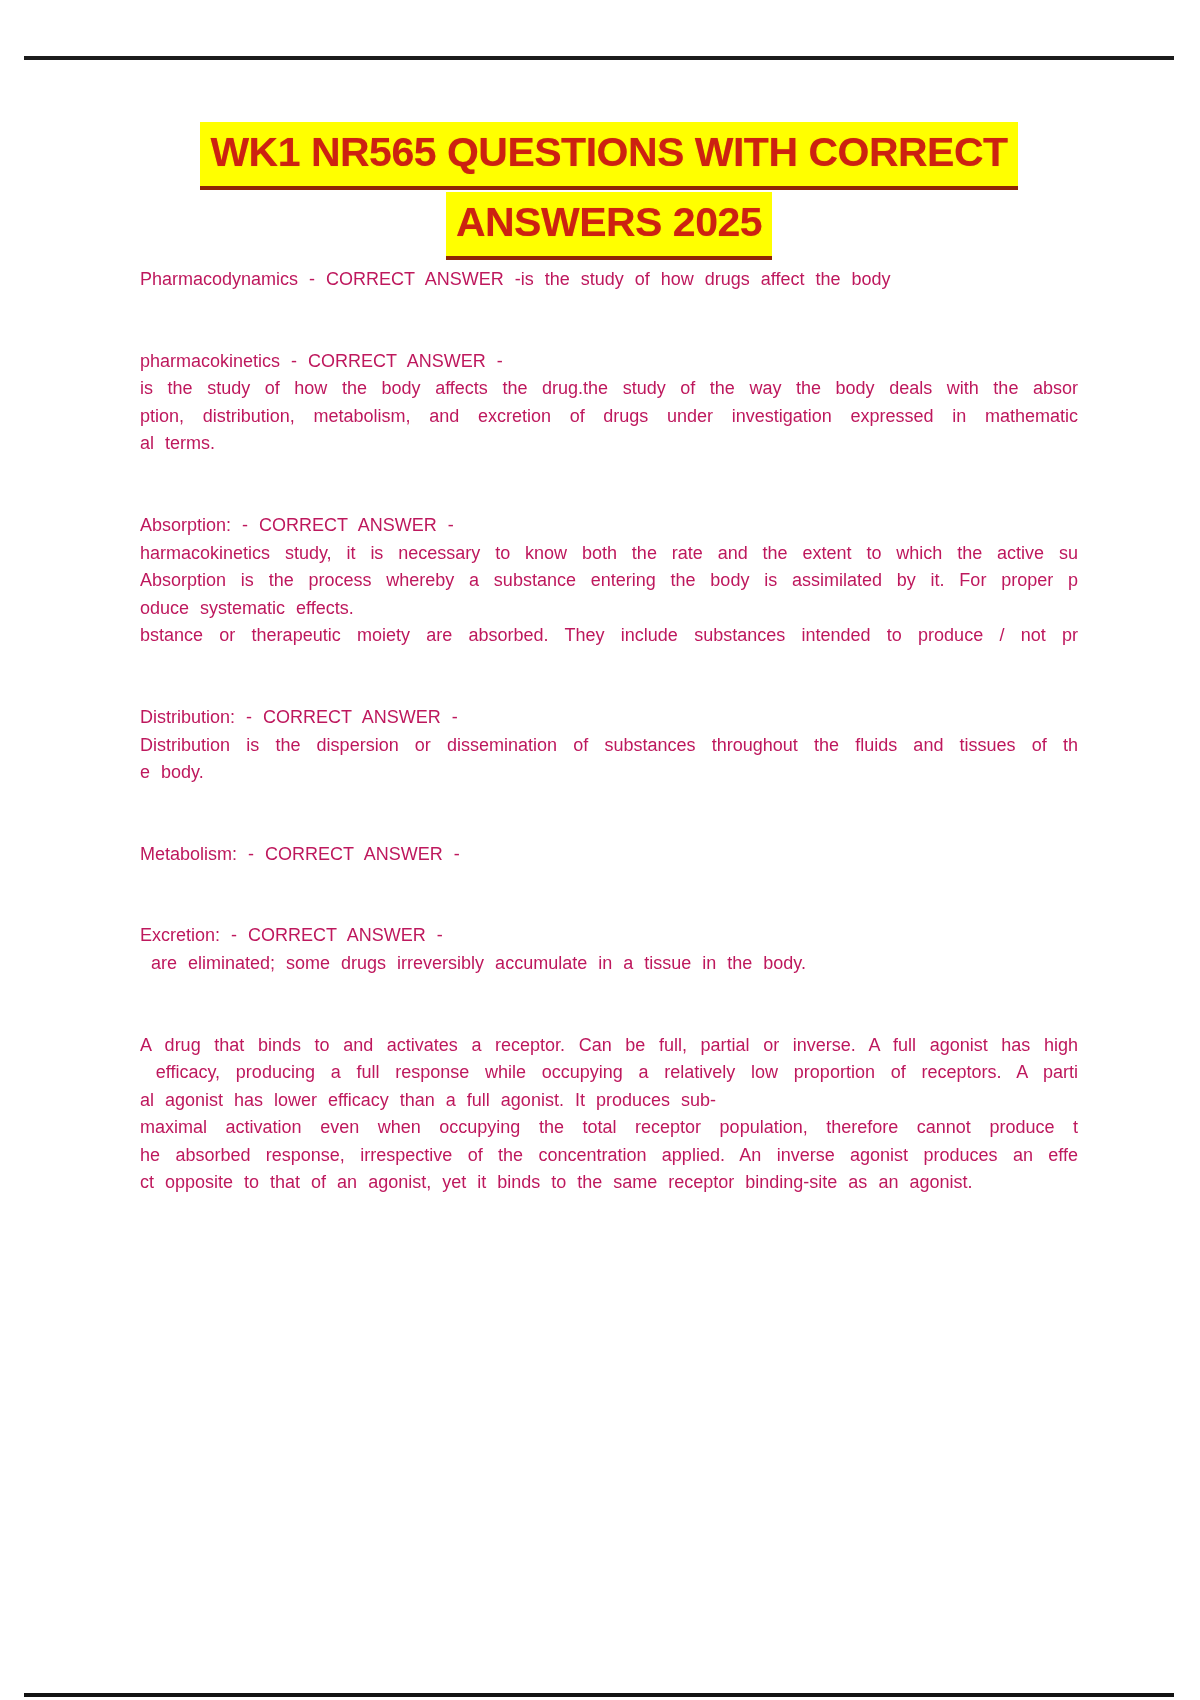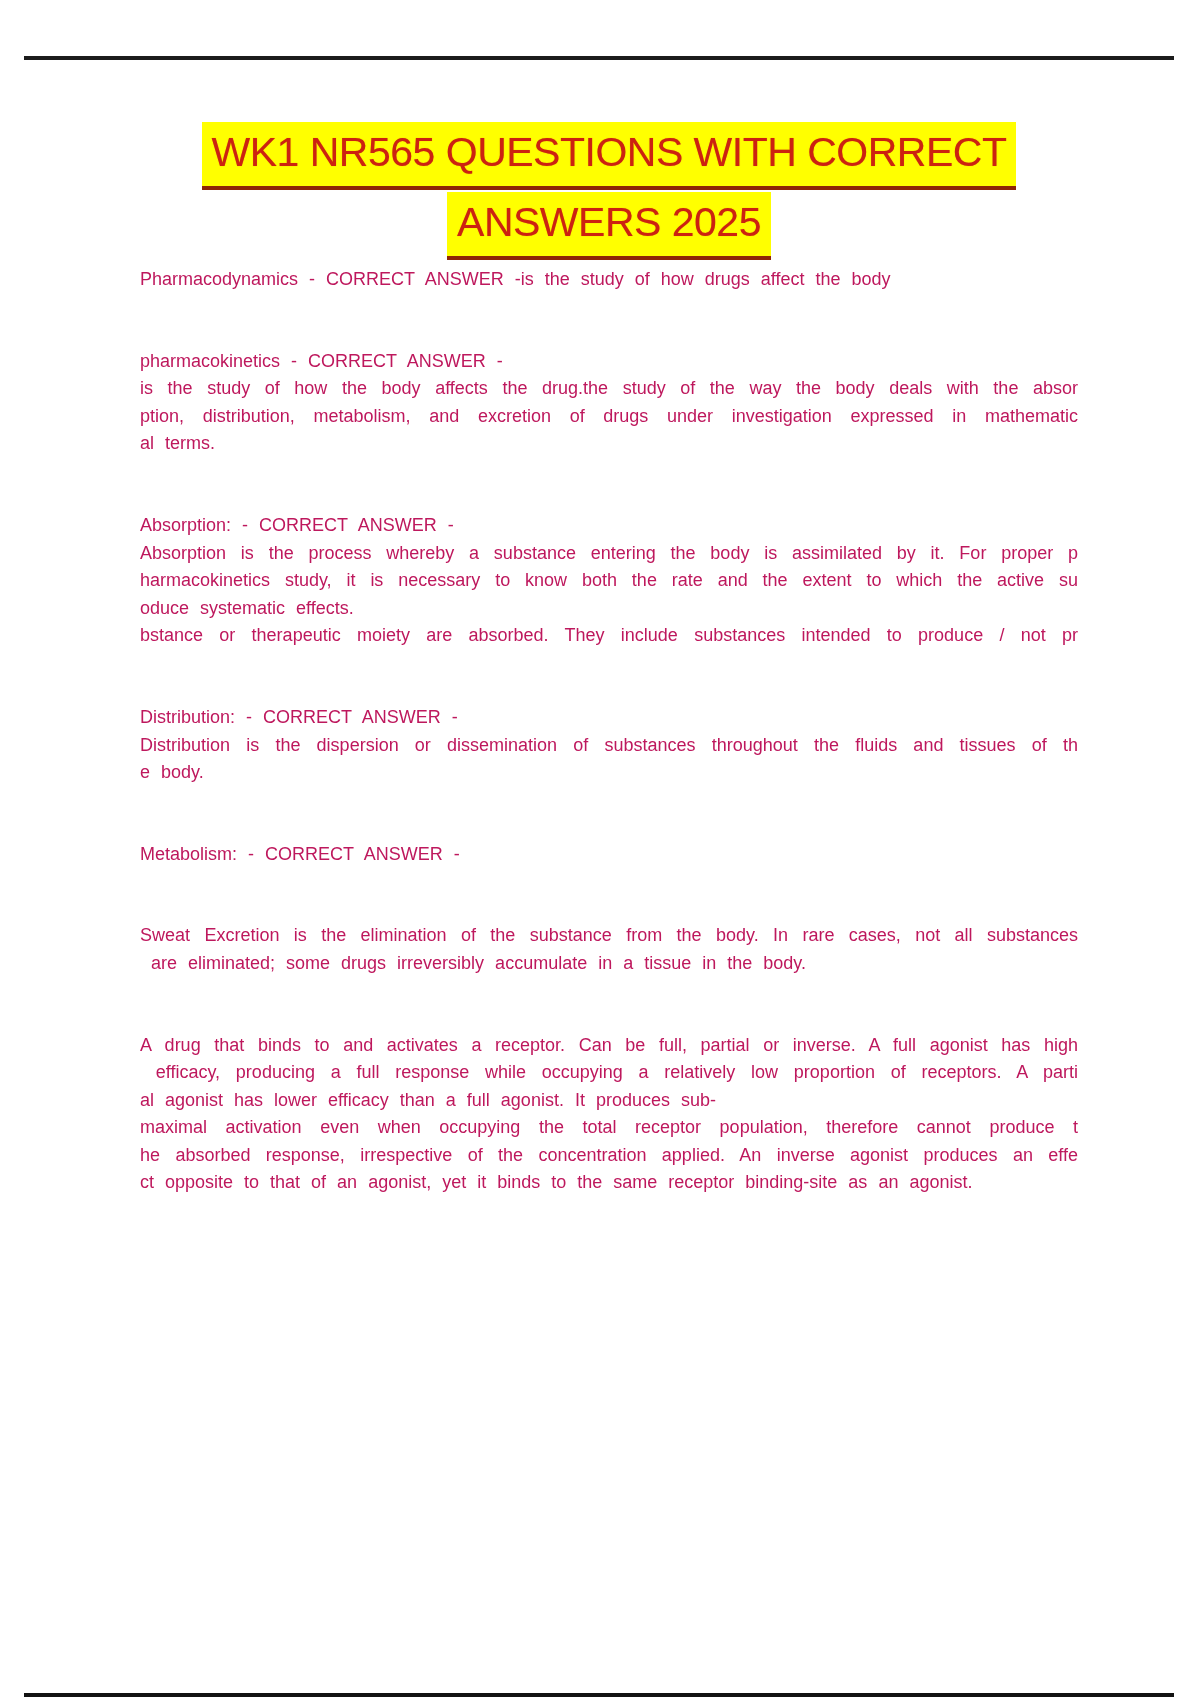--- a/index.html
+++ b/index.html
@@ -31,21 +31,21 @@
   .title { margin-bottom: 6px; }
   .title-line {
     display: block;
     text-align: center;
     line-height: 58px;
     margin-bottom: 2px;
   }
   .title-line .hl {
     display: inline-block;
     font-size: 41px;
-    font-weight: normal;
+    font-weight: bold;
     letter-spacing: -0.5px;
     color: var(--title-color, #cc2211);
     background: var(--title-highlight, #ffff00);
     border-bottom: 4px solid var(--underline-color, #8d2605);
     padding: 1px 10px 5px 10px;
     text-shadow: 0 0 1px rgba(160, 30, 10, 0.35);
   }
 
   .qa { margin-bottom: 54px; }
   .qa-line {
@@ -79,35 +79,35 @@
           <div class="qa-line">Pharmacodynamics - CORRECT ANSWER -is the study of how drugs affect the body</div>
         </div>
         <div class="qa">
           <div class="qa-line">pharmacokinetics - CORRECT ANSWER -</div>
           <div class="qa-line justify">is the study of how the body affects the drug.the study of the way the body deals with the absor</div>
           <div class="qa-line justify">ption, distribution, metabolism, and excretion of drugs under investigation expressed in mathematic</div>
           <div class="qa-line">al terms.</div>
         </div>
         <div class="qa">
           <div class="qa-line">Absorption: - CORRECT ANSWER -</div>
+          <div class="qa-line justify">harmacokinetics study, it is necessary to know both the rate and the extent to which the active su</div>
           <div class="qa-line justify">Absorption is the process whereby a substance entering the body is assimilated by it. For proper p</div>
-          <div class="qa-line justify">harmacokinetics study, it is necessary to know both the rate and the extent to which the active su</div>
           <div class="qa-line">oduce systematic effects.</div>
           <div class="qa-line justify">bstance or therapeutic moiety are absorbed. They include substances intended to produce / not pr</div>
         </div>
         <div class="qa">
           <div class="qa-line">Distribution: - CORRECT ANSWER -</div>
           <div class="qa-line justify">Distribution is the dispersion or dissemination of substances throughout the fluids and tissues of th</div>
           <div class="qa-line">e body.</div>
         </div>
         <div class="qa">
           <div class="qa-line">Metabolism: - CORRECT ANSWER -</div>
         </div>
         <div class="qa">
-          <div class="qa-line justify">Sweat Excretion is the elimination of the substance from the body. In rare cases, not all substances</div>
+          <div class="qa-line">Excretion: - CORRECT ANSWER -</div>
           <div class="qa-line">&nbsp;are eliminated; some drugs irreversibly accumulate in a tissue in the body.</div>
         </div>
         <div class="qa">
           <div class="qa-line justify">A drug that binds to and activates a receptor. Can be full, partial or inverse. A full agonist has high</div>
           <div class="qa-line justify">&nbsp;efficacy, producing a full response while occupying a relatively low proportion of receptors. A parti</div>
           <div class="qa-line">al agonist has lower efficacy than a full agonist. It produces sub-</div>
           <div class="qa-line justify">maximal activation even when occupying the total receptor population, therefore cannot produce t</div>
           <div class="qa-line justify">he absorbed response, irrespective of the concentration applied. An inverse agonist produces an effe</div>
           <div class="qa-line">ct opposite to that of an agonist, yet it binds to the same receptor binding-site as an agonist.</div>
         </div>

